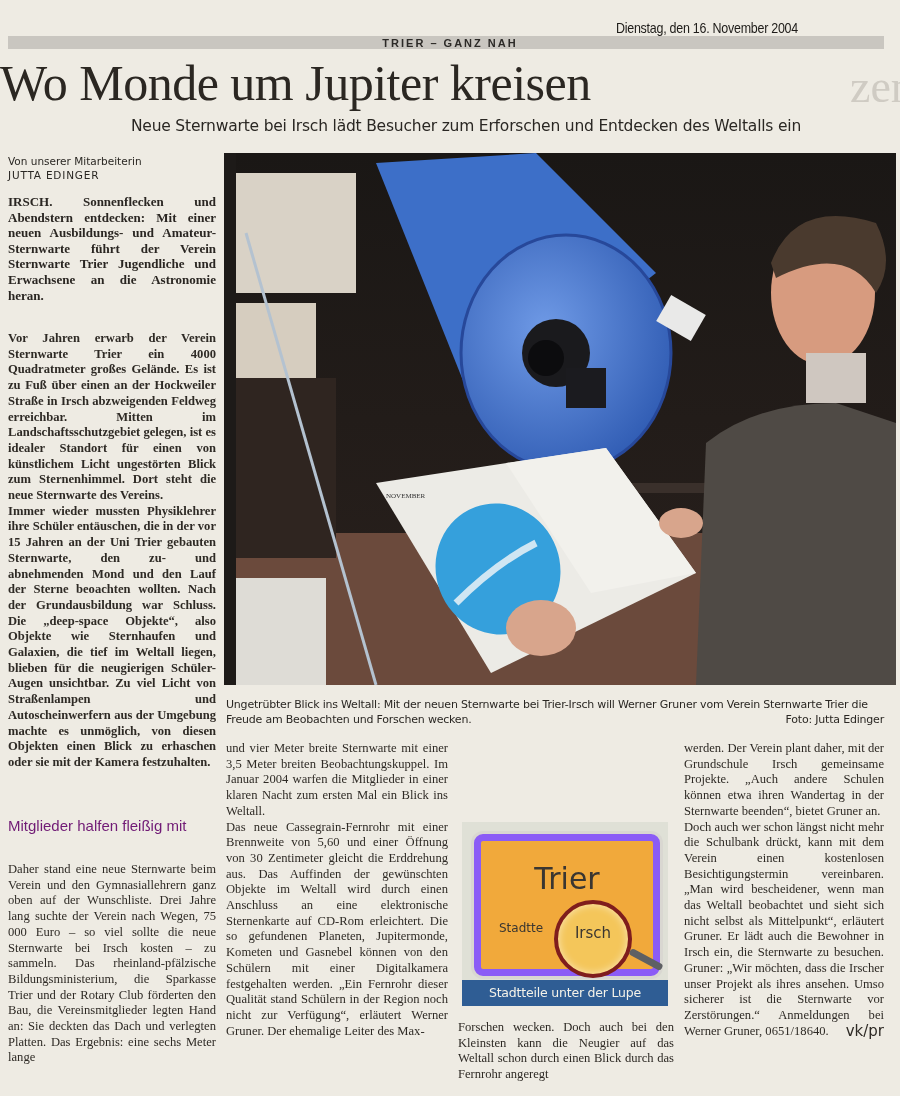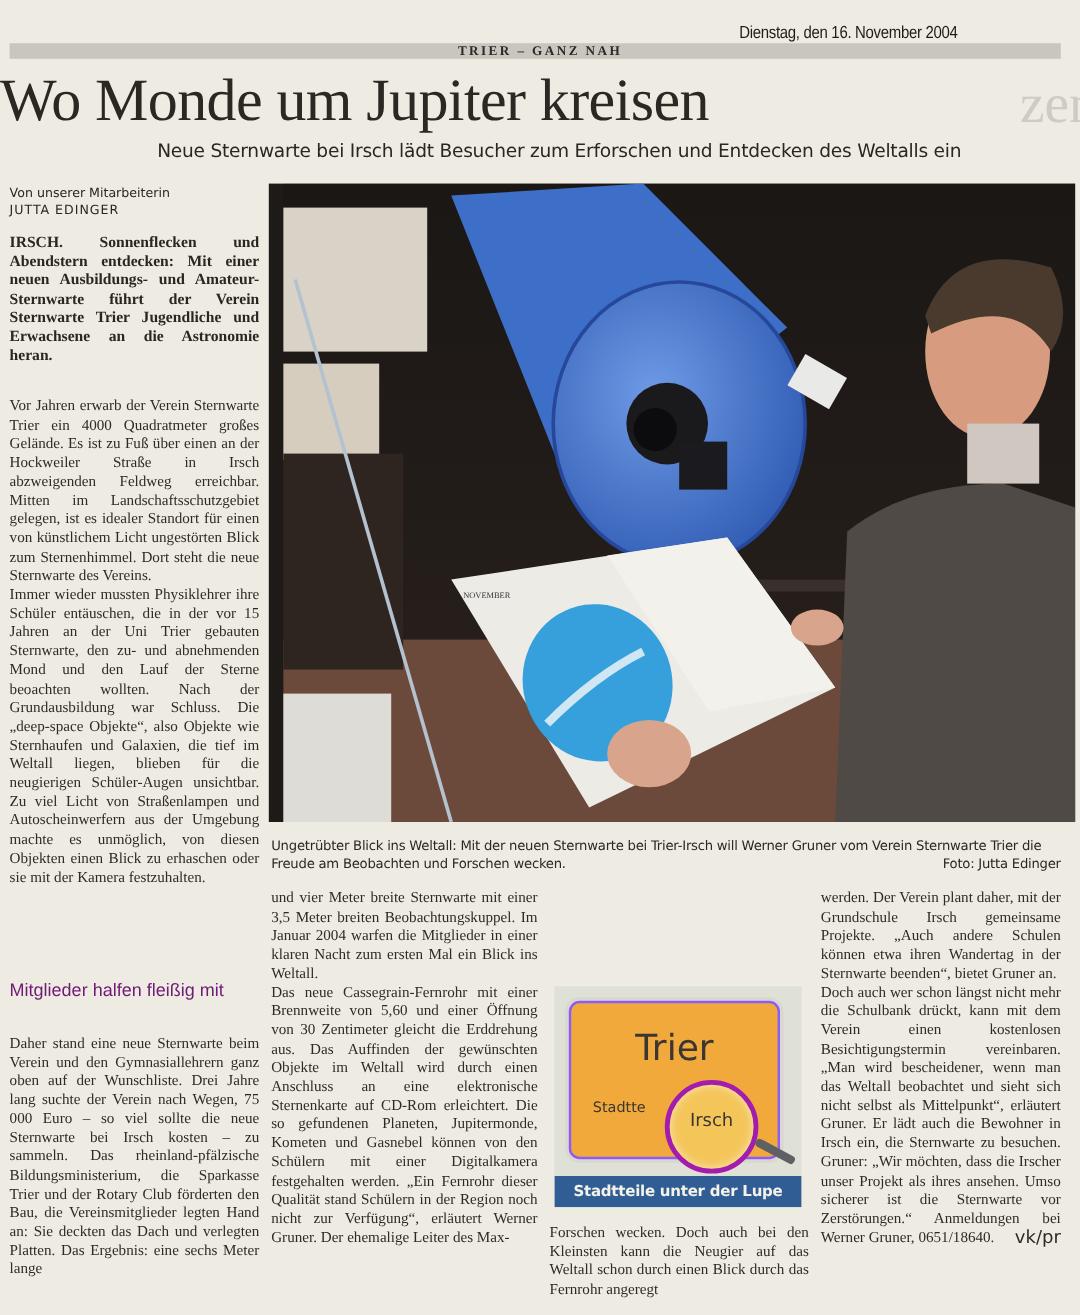--- a/index.html
+++ b/index.html
@@ -16,21 +16,21 @@
     position:absolute; left:616px; top:20px;
     font-family:"Liberation Sans", sans-serif; font-size:14.5px; letter-spacing:-0.3px;
     color:#1e1c19; transform:scaleX(0.86); transform-origin:left top;
   }
   .section-bar {
     position:absolute; left:8px; top:36px; width:876px; height:13px;
     background:#c9c6c0;
   }
   .section-title {
     position:absolute; left:0; top:36px; width:900px; text-align:center;
-    font-family:Liberation Serif, serif; font-size:11px; font-weight:bold;
+    font-family:Liberation Sans, sans-serif; font-size:11px; font-weight:bold;
     letter-spacing:2px; color:#2c2a27; line-height:14px;
   }
   .headline {
     position:absolute; left:0; top:54px; width:900px; text-align:left;
     font-family:"Liberation Serif", serif; font-size:50px; line-height:58px;
     color:#2b2722; letter-spacing:-0.5px;
   }
   .ghost {
     position:absolute; left:850px; top:64px; width:60px; height:45px;
     font-size:46px; color:#cfcbc3; overflow:hidden; line-height:45px;
@@ -49,21 +49,21 @@
 
   .col {
     position:absolute; font-size:12.6px; line-height:15.7px; text-align:justify;
     color:#2e2a25; hyphens:manual;
   }
   .col p { margin:0; text-indent:0; }
   .intro {
     position:absolute; left:8px; top:194px; width:208px;
     font-weight:bold; font-size:13px; line-height:15.6px; color:#2a2622;
   }
-  .col1 { left:8px; top:331px; width:208px; }
+  .col1 { left:8px; top:331px; width:208px;font-weight:bold; }
   .col1b { left:8px; top:862px; width:208px; }
   .subheading {
     position:absolute; left:8px; top:815px; width:208px; text-align:left;
     font-family:Liberation Sans, sans-serif; font-size:15px; line-height:21px; color:#701a75;
   }
   .col2 { left:226px; top:741px; width:222px; }
   .col3 { left:458px; top:741px; width:216px; }
   .col3b { left:458px; top:1020px; width:216px; }
   .col4 { left:684px; top:741px; width:200px; }
 
@@ -78,39 +78,39 @@
   }
   .caption-credit { position:absolute; right:0; top:15px; }
 
   .promo {
     position:absolute; left:462px; top:822px; width:206px; height:184px;
     background:#dfe0d6; overflow:hidden;
   }
   .promo-label {
     position:absolute; left:0; bottom:0; width:206px; height:26px;
     background:#2f5d94; color:#f4f2e9; text-align:center;
-    font-family:"DejaVu Sans", sans-serif; font-weight:bold; font-size:12.5px; line-height:26px;
+    font-family:"DejaVu Sans", sans-serif; font-weight:normal; font-size:12.5px; line-height:26px;
     letter-spacing:-0.2px;
   }
   .sign {
     position:absolute; left:12px; top:12px; width:172px; height:128px;
-    background:#f1a93b; border:2px solid #8b5cf6; border-radius:9px;
+    background:#f1a93b; border:7px solid #8b5cf6; border-radius:9px;
     box-shadow:0 0 0 3px #d9d7d1;
   }
   .sign-title {
     position:absolute; left:0; top:20px; width:100%; text-align:center;
     font-family:"DejaVu Sans", sans-serif; font-size:30px; color:#3a3631;
   }
   .sign-sub {
     position:absolute; left:18px; top:80px;
     font-family:"DejaVu Sans", sans-serif; font-size:12px; font-weight:normal; color:#3a3631;
   }
   .lens {
     position:absolute; left:92px; top:78px; width:70px; height:70px; border-radius:50%;
-    background:#f4c65a; border:4px solid #a21caf; box-shadow:inset 0 0 8px rgba(255,255,255,0.6);
+    background:#f4c65a; border:4px solid #7f1d1d; box-shadow:inset 0 0 8px rgba(255,255,255,0.6);
   }
   .lens-text {
     position:absolute; left:0; top:20px; width:100%; text-align:center;
     font-family:"DejaVu Sans", sans-serif; font-size:15px; color:#3a3631;
   }
   .lens-handle {
     position:absolute; left:166px; top:134px; width:36px; height:7px; background:#5e6063;
     transform:rotate(28deg); border-radius:3px;
   }
   .vk { float:right; font-family:"DejaVu Sans", sans-serif; font-size:15px; }

